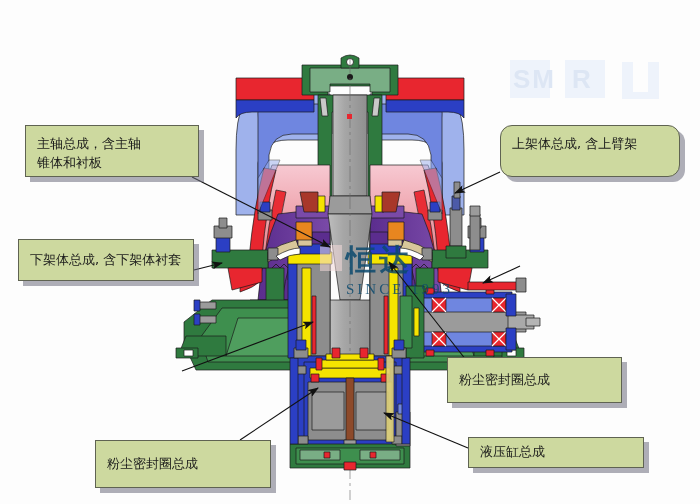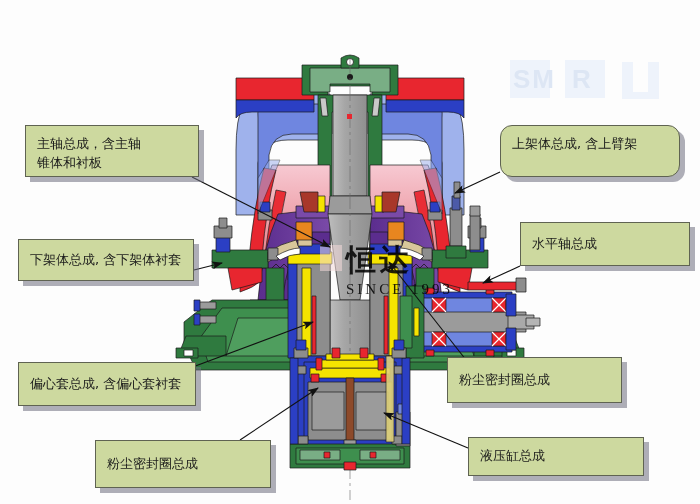--- a/index.html
+++ b/index.html
@@ -9,21 +9,21 @@
   #stage{
     position:relative;
     width:700px;height:504px;
     background:#fdfdfd;
     overflow:hidden;
   }
   
   .wm-block{position:absolute;background:#eef3fb;}
   .wm-text{position:absolute;color:#dde6f4;font-weight:bold;font-size:26px;letter-spacing:2px;}
   .wm-center{
-    position:absolute;color:#000000;font-weight:bold;
+    position:absolute;color:#0c4a6e;font-weight:bold;
     font-size:30px;letter-spacing:3px;opacity:.85;
   }
   .wm-center small{display:block;font-size:15px;letter-spacing:3px;font-weight:normal;font-family:Liberation Serif, serif;}
   .wm-sq{position:absolute;background:#f3d9d9;}
   
   .callout{
     position:absolute;
     background:#cdd99f;
     border:1px solid #5f6352;
     box-shadow:5px 5px 0 rgba(110,110,125,.55);
@@ -358,33 +358,27 @@
   </div>
 
   <div class="callout" style="left:500px;top:125px;width:180px;height:52px;border-radius:12px;">
     <span>上架体总成, 含上臂架</span>
   </div>
 
   <div class="callout" style="left:18px;top:239px;width:176px;height:42px;display:flex;align-items:center;">
     <span>下架体总成, 含下架体衬套</span>
   </div>
 
-  <div class="callout" style="left:520px;top:222px;width:170px;height:44px;display:flex;align-items:center;">
-    <span>水平轴总成</span>
-  </div>
-
-  <div class="callout" style="left:18px;top:362px;width:178px;height:44px;display:flex;align-items:center;">
-    <span>偏心套总成, 含偏心套衬套</span>
-  </div>
+
 
   <div class="callout" style="left:447px;top:357px;width:175px;height:46px;display:flex;align-items:center;">
     <span>粉尘密封圈总成</span>
   </div>
 
   <div class="callout" style="left:95px;top:440px;width:176px;height:48px;display:flex;align-items:center;">
     <span>粉尘密封圈总成</span>
   </div>
 
-  <div class="callout" style="left:468px;top:437px;width:176px;height:39px;display:flex;align-items:center;">
+  <div class="callout" style="left:468px;top:437px;width:176px;height:31px;display:flex;align-items:center;">
     <span>液压缸总成</span>
   </div>
 
 </div>
 
 </body></html>

